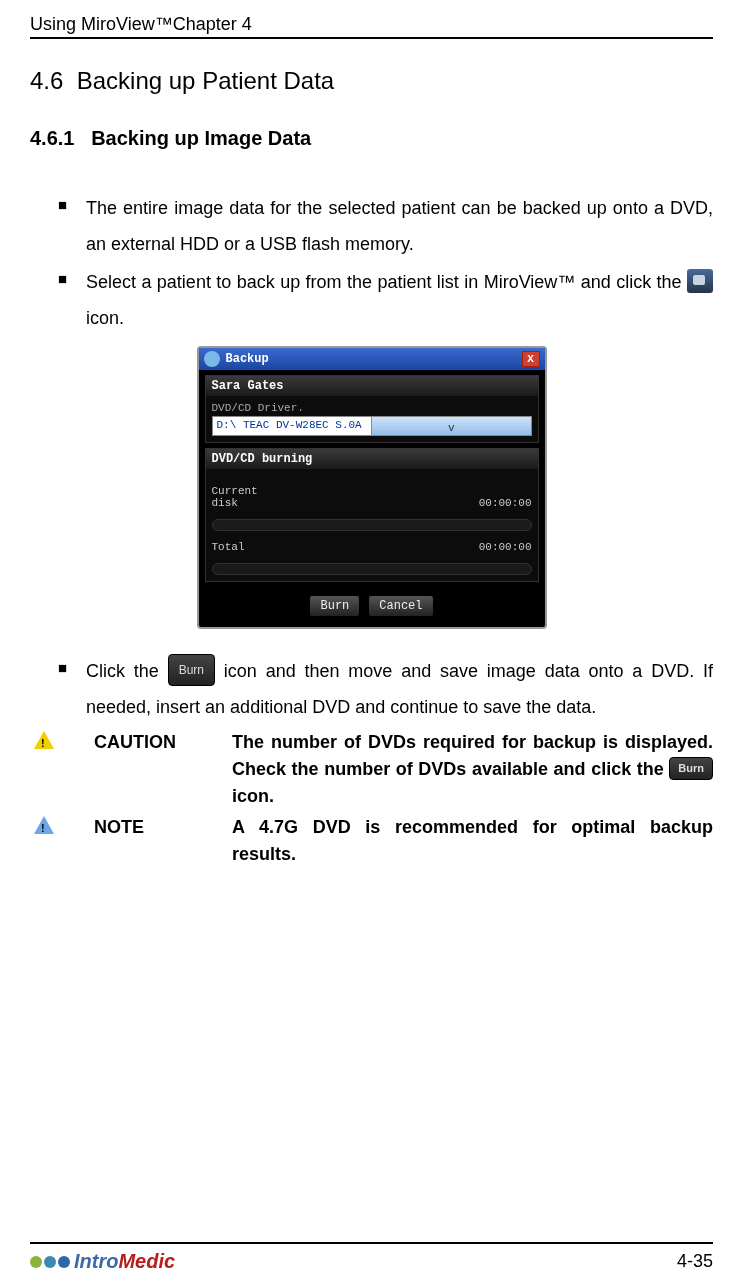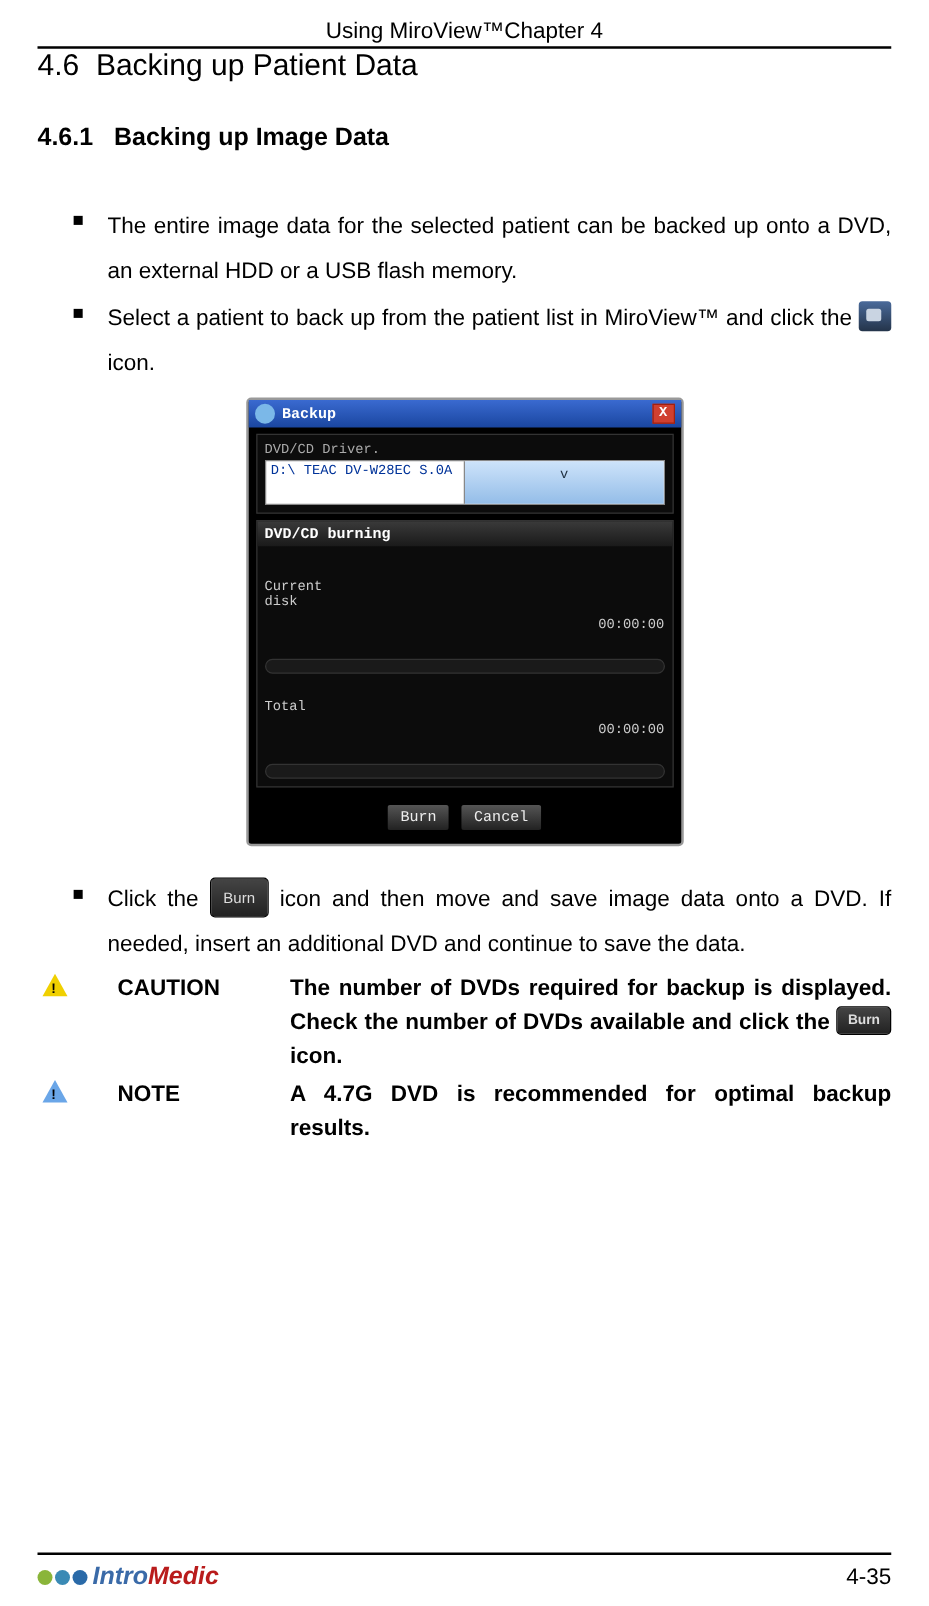--- a/index.html
+++ b/index.html
@@ -8,24 +8,25 @@
     font-family: Arial, "Helvetica Neue", Helvetica, sans-serif;
     background: #fff;
     color: #000;
     width: 743px;
     min-height: 1285px;
     position: relative;
     padding: 14px 30px 0 30px;
   }
   .header-row {
     display: flex;
-    justify-content: center;
+    justify-content: flex-start;
     border-bottom: 2px solid #000;
     padding-bottom: 2px;
     font-size: 18px;
+    margin-bottom: 28px;
   }
   h2.section-title {
     font-size: 24px;
     font-weight: normal;
     margin: 0 0 32px 0;
   }
   h3.sub-title {
     font-size: 20px;
     font-weight: bold;
     margin: 0 0 40px 0;
@@ -134,39 +135,38 @@
     font-weight:bold;
     padding:3px 6px;
     font-size:12px;
   }
   .dlg-panel-body{ padding:6px; }
   .dlg-label{ font-size:11px; color:#aaa; margin-bottom:2px; }
   .dropdown {
     display:flex;
     background:#fff;
     border:1px solid #888;
-    height:36px;
+    height:20px;
     font-size:11px;
     color:#003399;
   }
   .dropdown span{ flex:1; padding:2px 4px; }
   .dropdown .arrow{
     width:18px;
     background:linear-gradient(#cde3fa,#94bde8);
     color:#234;
     text-align:center;
     line-height:18px;
     border-left:1px solid #888;
   }
   .progress-row{
     display:flex;
-    align-items:flex-start;
+    align-items:flex-end;
     gap:6px;
-    margin:21px 0;
-    flex-direction:column;
+    margin:10px 0;
   }
   .progress-row .pl{ width:70px; color:#ccc; font-size:11px;}
   .progress-bar{
     flex:1;
     height:12px;
     background:#1a1a1a;
     border:1px solid #333;
     border-radius:6px;
   }
   .progress-row .time{ color:#ccc; font-size:11px; padding-left:6px;}
@@ -289,20 +289,21 @@
 </ul>
 
 <div class="dialog-wrap">
   <div class="backup-dialog">
     <div class="dlg-titlebar">
       <span class="dlg-title-icon"></span>
       <span>Backup</span>
       <span class="dlg-close">X</span>
     </div>
     <div class="dlg-panel">
+      <div class="dlg-panel-head">Sara Gates</div>
       <div class="dlg-panel-body">
         <div class="dlg-label">DVD/CD Driver.</div>
         <div class="dropdown">
           <span>D:\ TEAC   DV-W28EC      S.0A</span>
           <span class="arrow">v</span>
         </div>
       </div>
     </div>
     <div class="dlg-panel">
       <div class="dlg-panel-head">DVD/CD burning</div>

